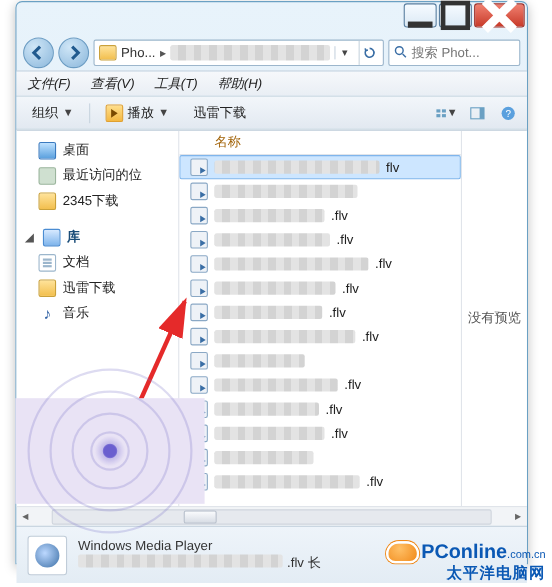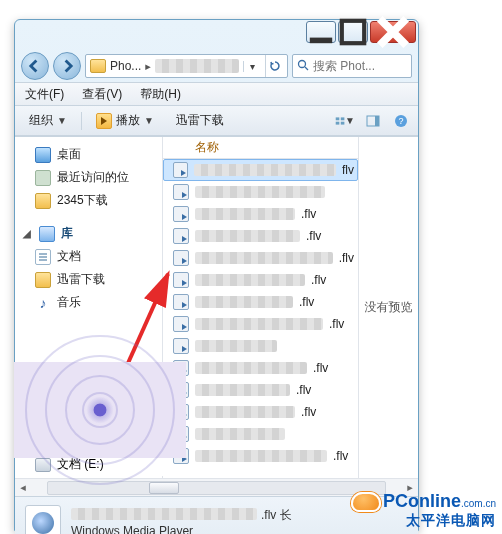--- a/index.html
+++ b/index.html
@@ -1,19 +1,19 @@
 <!DOCTYPE html>
 <html><head>
 <meta charset="utf-8">
 <style>
   * { box-sizing: border-box; margin: 0; padding: 0; font-family: "Microsoft YaHei", "Segoe UI", Tahoma, sans-serif; }
   body { background: #fff; width: 502px; height: 534px; position: relative; overflow: hidden; }
 
   .window {
-    position: absolute; left: 14px; top: 19px; width: 405px; height: 512px;
+    position: absolute; left: 14px; top: 1px; width: 466px; height: 512px;
     border: 1px solid #6aa0c3; border-radius: 6px 6px 0 0;
     background: linear-gradient(#e8f3fb, #dceaf5);
     box-shadow: 0 3px 10px rgba(0,0,0,.25);
   }
 
   
   .titlebar { height: 30px; display:flex; align-items:center; justify-content:flex-end; padding:0 2px; }
   .win-btns { display:flex; gap:2px; margin-top:-6px; }
   .win-btn { width:30px; height:22px; border:1px solid #5a7fa0; border-radius:3px;
     display:flex; align-items:center; justify-content:center; font-size:12px; color:#2b2b2b;
@@ -34,21 +34,21 @@
   .blur-box{ background:repeating-linear-gradient(90deg,#e3e3e3 0 7px,#d3d3d3 7px 14px); border-radius:2px;}
   .addr-blur{ flex:1; height:14px;}
   .addr-drop{ width:18px; border-left:1px solid #c8d4df; display:flex; align-items:center; justify-content:center;}
   .refresh-btn{ width:18px; height:22px; border-left:1px solid #c8d4df; display:flex; align-items:center; justify-content:center;}
   .search-box{ width:120px; height:24px; background:#fff; border:1px solid #9cb6cc; border-radius:2px;
     display:flex; align-items:center; padding:0 4px; font-size:12px; color:#777;text-align:right;}
   .search-box .search-icn{ margin-right:4px;}
 
   
   .menubar{ height:24px; background:linear-gradient(#f6f8fb,#e9eef4); border-top:1px solid #c8d4df; border-bottom:1px solid #c8d4df;
-    display:flex; align-items:center; font-size:12px; color:#222; padding:0 2px; gap:2px;}
+    display:flex; align-items:center; font-size:12px; color:#222; padding:0 2px; gap:2px;font-style:italic;}
   .menu-item{ padding:3px 8px; cursor:default;}
 
   
   .cmdbar{ height:30px; background:linear-gradient(#f2f6fa,#e2e9f1); border-bottom:1px solid #c8d4df;
     display:flex; align-items:center; font-size:12px; color:#222; padding:0 6px; gap:6px;}
   .cmd-item{ display:flex; align-items:center; gap:4px; padding:4px 8px; }
   .cmd-sep{ width:1px; height:18px; background:#c8d4df;}
   .play-icn{ width:16px;height:16px;border:1px solid #e0a030;background:linear-gradient(#ffdf8c,#f4b842);border-radius:2px;display:flex;align-items:center;justify-content:center;}
   .play-icn::after{content:"";border-left:6px solid #7a4a00;border-top:4px solid transparent;border-bottom:4px solid transparent;}
   .spacer{flex:1;}
@@ -175,20 +175,21 @@
             <line x1="8" y1="8" x2="11" y2="11" stroke="#3a6ea5" stroke-width="1.3"></line>
           </svg>
       </span>
       <span>搜索 Phot...</span>
     </div>
   </div>
 
   <div class="menubar">
     <div class="menu-item">文件(F)</div>
     <div class="menu-item">查看(V)</div>
+    <div class="menu-item">工具(T)</div>
     <div class="menu-item">帮助(H)</div>
   </div>
 
   <div class="cmdbar">
     <div class="cmd-item">
       <span>组织</span>
       <span class="tri">▼</span>
     </div>
     <div class="cmd-sep"></div>
     <div class="cmd-item">
@@ -348,25 +349,25 @@
   </div>
 
   <div class="drive-row" style="position:absolute;left:0;bottom:54px;width:148px;background:#fff;">
     <span class="icn-drive"></span>
       <span>文档 (E:)</span>
   </div>
 
   <div class="details">
     <div class="wmp-icn"></div>
     <div>
+      <div>Windows Media Player</div>
       <div style="display:flex;align-items:center;gap:4px;">
         <span class="blur-box detail-blur"></span>
         <span>.flv  长</span>
       </div>
-      <div>Windows Media Player</div>
     </div>
   </div>
 
 </div>
 
 <svg class="red-arrow" width="110" height="180">
   <defs>
       <marker id="ah" markerWidth="10" markerHeight="10" refX="8" refY="3" orient="auto">
     <path d="M0,0 L9,3 L0,6 Z" fill="#e52a2a"></path>
       </marker>

